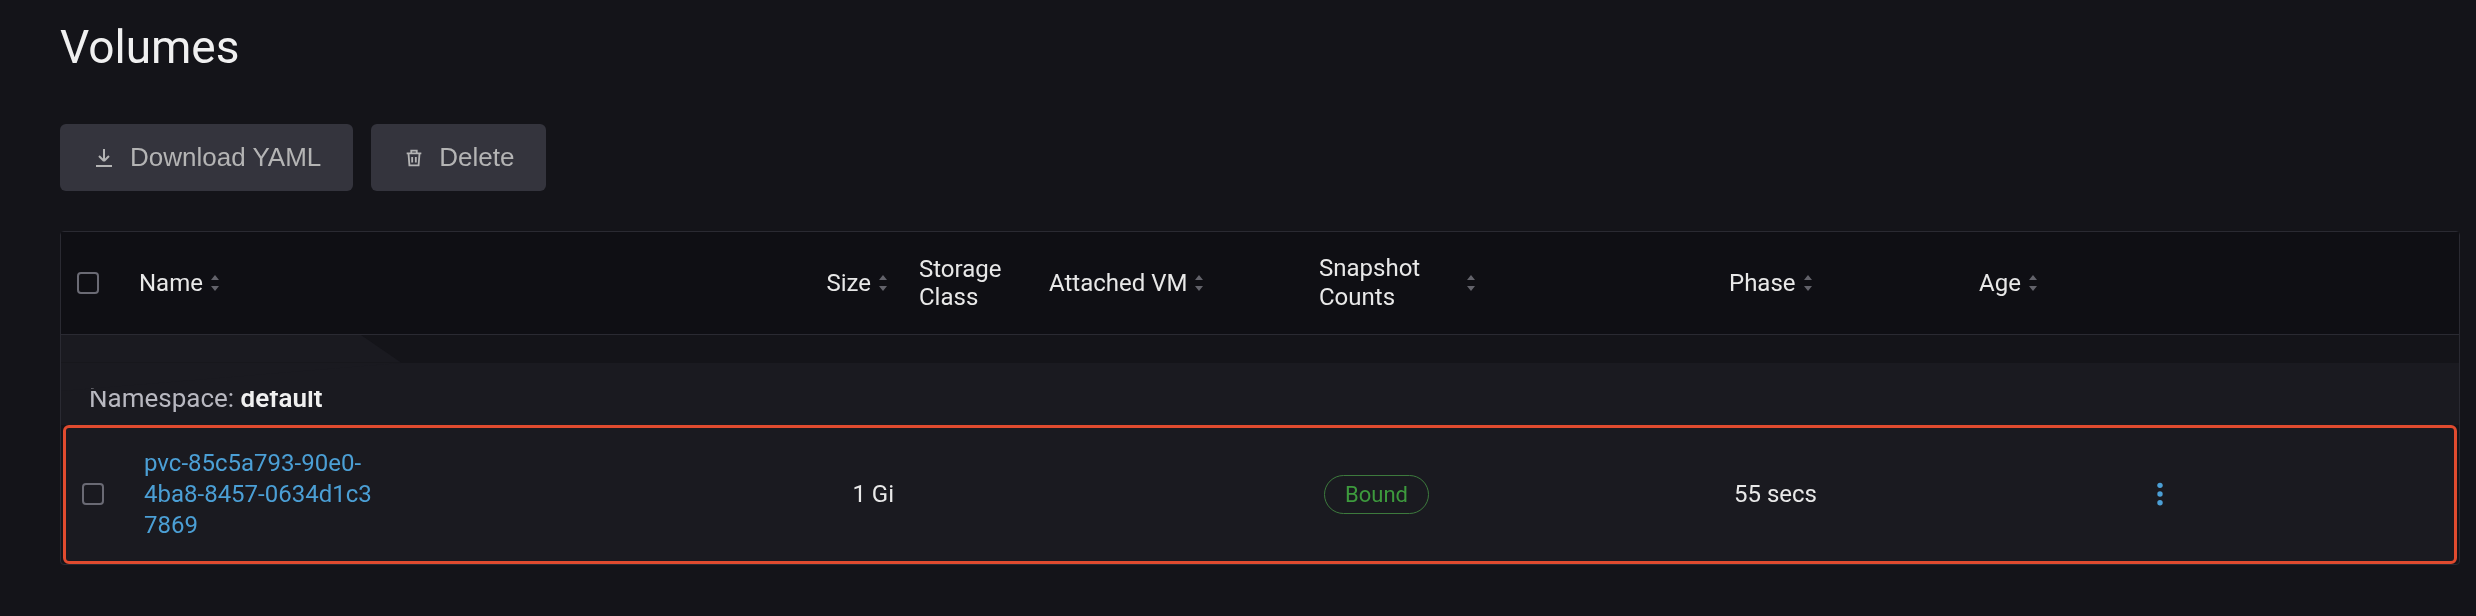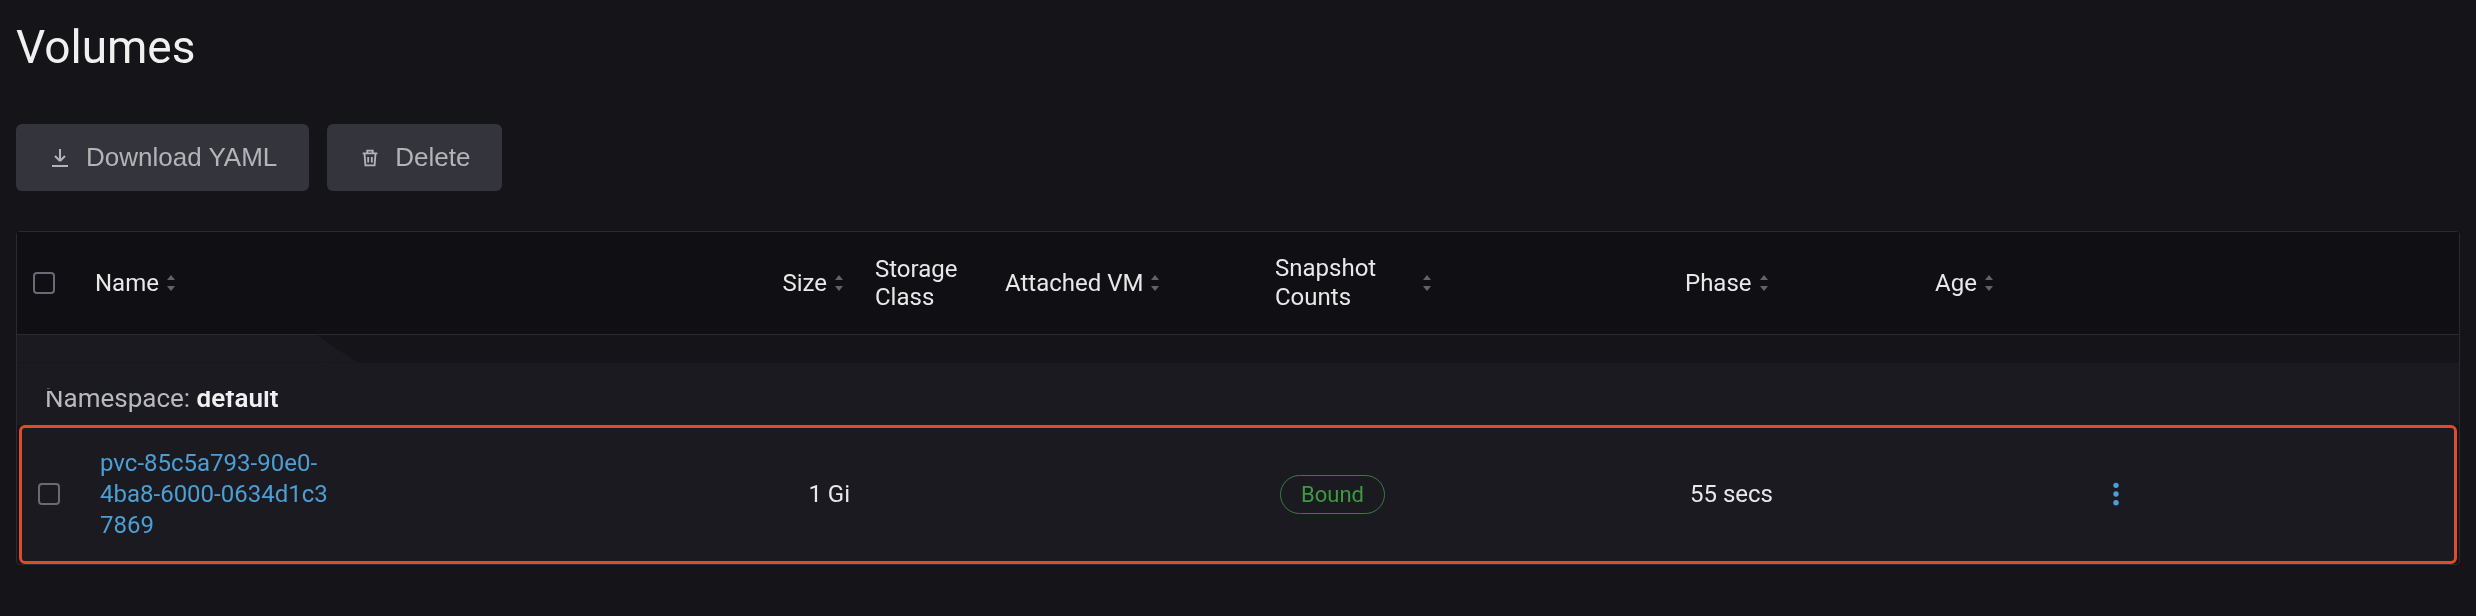--- a/index.html
+++ b/index.html
@@ -11,20 +11,21 @@
       background: #141419;
       color: #e8e8e8;
       font-family: -apple-system, BlinkMacSystemFont, "Segoe UI", Roboto, "Helvetica Neue", Arial, sans-serif;
       font-size: 14px;
       width: 2476px;
       height: 616px;
       overflow: hidden;
     }
     .page {
       padding: 20px 16px;
+      margin-left: 44px;
     }
     .header-row {
       display: flex;
       justify-content: space-between;
       align-items: center;
       margin-bottom: 50px;
     }
     .page-title {
       font-size: 46px;
       font-weight: 400;
@@ -313,21 +314,21 @@
       <div class="group-header-tab"></div>
       <div class="group-header">
         <span>Namespace: </span><span class="namespace-value">default</span>
       </div>
 
       <div class="table-row">
         <div>
           <div class="checkbox"></div>
         </div>
         <div>
-          <a class="link-text">pvc-85c5a793-90e0-4ba8-6000-0634d1c37869</a>
+          <a class="link-text">pvc-85c5a793-90e0-4ba8-8457-0634d1c37869</a>
         </div>
         <div class="cell-text" style="text-align:right">1 Gi</div>
         <div class="cell-text"></div>
         <div class="cell-text"></div>
         <div>
           <span class="phase-badge">Bound</span>
         </div>
         <div class="cell-text">55 secs</div>
         <div class="actions-cell">
           <span class="kebab">

